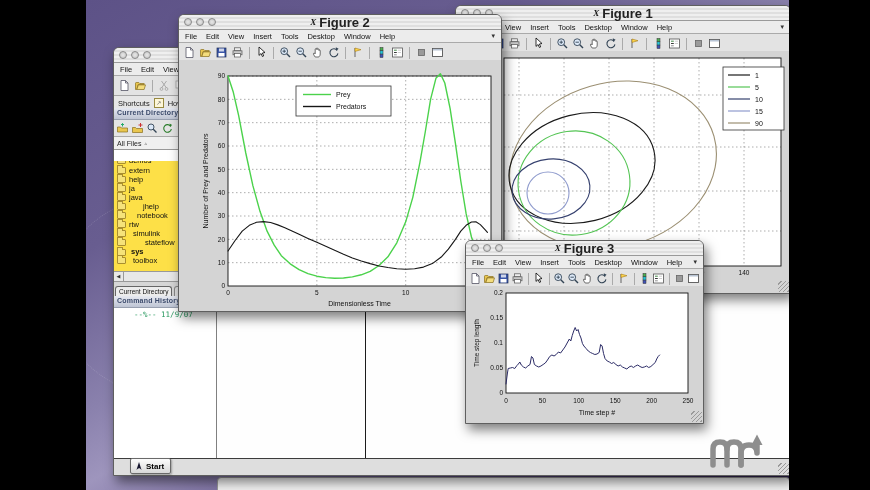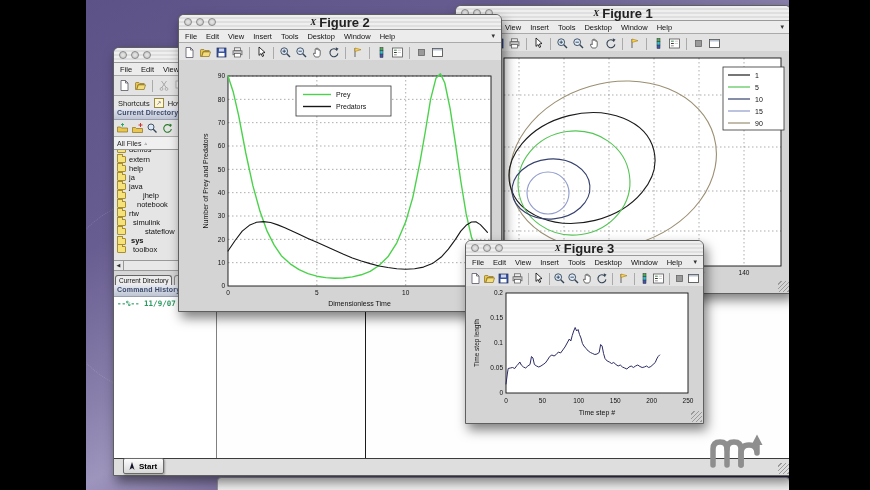--- a/index.html
+++ b/index.html
@@ -46,41 +46,41 @@
     line-height:8px;text-align:center;color:#555;}
   #leftcol{position:absolute;left:0;top:60px;bottom:16px;width:102px;background:#fff;
     border-right:1px solid #808080;overflow:hidden;}
   .phead{height:12px;background:linear-gradient(#e6e9f1,#bfc5d4);border-bottom:1px solid #98a0b0;
     font-size:7px;font-weight:bold;color:#3b4a6b;padding:1px 3px 0;box-sizing:border-box;letter-spacing:.2px;white-space:nowrap;}
   .ptool{height:16px;background:#e4e4e4;border-bottom:1px solid #aaa;display:flex;align-items:center;gap:2px;padding:0 2px;}
   .ptool .ticon{width:13px;height:12px;}
   .allfiles{height:12px;background:#f0f0f0;border-bottom:1px solid #999;display:flex;
     align-items:center;gap:3px;font-size:7px;color:#222;padding:0 3px;}
   .sort{font-size:5px;color:#555;}
-  #folder-list{height:110px;overflow:hidden;background:#e5e5e5;}
+  #folder-list{height:110px;overflow:hidden;background:#fde047;margin-top:11px;}
   .frow{display:flex;align-items:center;gap:3px;height:9px;padding-left:3px;font-size:7.5px;color:#111;white-space:nowrap;}
   .frow.clip{height:5px;overflow:hidden;}
   .frow.clip .finner{transform:translateY(-3px);}
   .fold{width:9px;height:7px;background:#f5e27a;border:1px solid #a98e2f;border-radius:1px;
     position:relative;flex:0 0 auto;box-sizing:border-box;}
   .fold::before{content:"";position:absolute;left:-1px;top:-3px;width:4px;height:2px;
     background:#f5e27a;border:1px solid #a98e2f;border-bottom:none;}
   .scrollstub{height:9px;border-top:1px solid #999;border-bottom:1px solid #999;background:#e8e8e8;
     display:flex;align-items:center;}
   .arr{width:9px;height:9px;border-right:1px solid #999;font-size:5px;line-height:9px;text-align:center;color:#333;}
   .tabrow{height:13px;background:#d6d6d6;display:flex;align-items:flex-end;gap:2px;padding:1px 1px 0;}
   .tab{font-size:6.5px;color:#111;background:#ececec;border:1px solid #666;border-bottom:none;
     border-radius:3px 3px 0 0;padding:1px 3px;white-space:nowrap;}
   .tabstub{flex:1;height:9px;background:#e0e0e0;border:1px solid #888;border-bottom:none;border-radius:3px 3px 0 0;}
-  .hist{font-family:"DejaVu Sans Mono",monospace;font-size:7.5px;color:#27985e;padding:2px 3px;background:#fff;font-weight:bold;}
+  .hist{font-family:"DejaVu Sans Mono",monospace;font-size:7.5px;color:#27985e;padding:2px 20px;background:#fff;}
   #cmdarea{position:absolute;left:103px;top:60px;right:0;bottom:16px;background:#fefefe;}
   .vdiv{position:absolute;left:148px;top:0;bottom:0;width:1px;background:#1c1c1c;}
   #statusbar{position:absolute;left:0;right:0;bottom:0;height:16px;background:#dedede;
     border-top:1px solid #3c3c3c;}
-  #startbtn{position:absolute;left:9px;bottom:1px;height:14px;display:flex;align-items:center;gap:3px;
+  #startbtn{position:absolute;left:16px;bottom:1px;height:14px;display:flex;align-items:center;gap:3px;
     padding:0 6px 0 4px;background:linear-gradient(#fcfcfc,#d8d8d8);border:1px solid #6a6a6a;
     border-radius:2px;font-size:8px;font-weight:bold;color:#000;box-shadow:1px 1px 2px rgba(0,0,0,.3);}
   .sticon{width:8px;height:8px;background:#15152e;clip-path:polygon(18% 100%,50% 0,82% 100%,60% 78%,38% 82%);}
 
   
   #fig1{left:455px;top:5px;width:334px;height:287px;z-index:3;}
   #fig2{left:178px;top:14px;width:322px;height:296px;z-index:4;}
   #fig3{left:465px;top:240px;width:237px;height:182px;z-index:5;}
 
   #watermark{position:absolute;left:708px;top:431px;width:64px;height:38px;z-index:30;}

